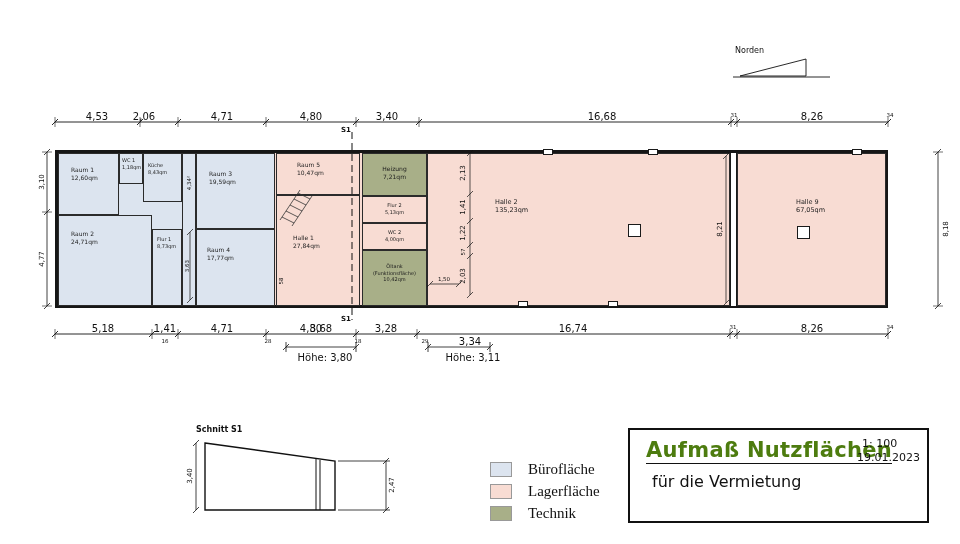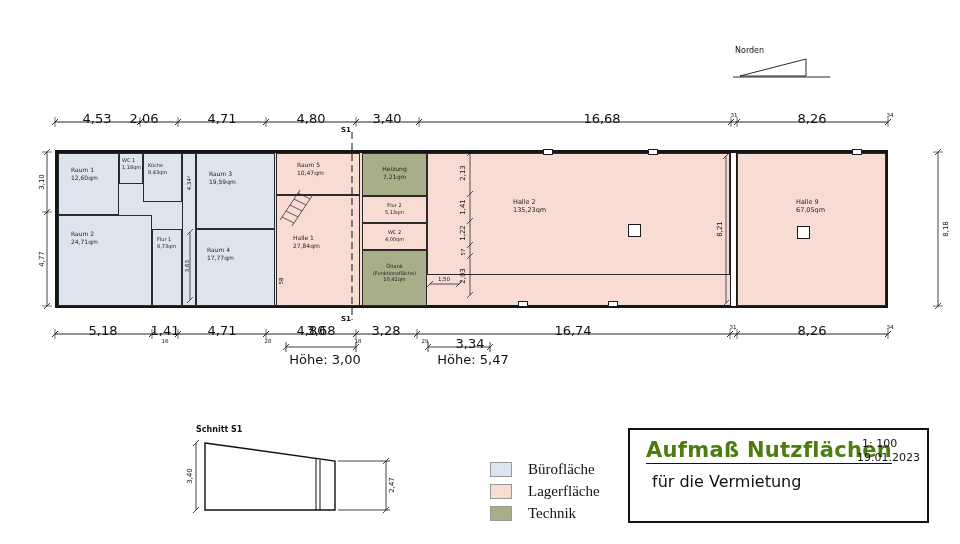--- a/index.html
+++ b/index.html
@@ -10,21 +10,21 @@
   .backdrop-blue{position:absolute;left:58px;top:153px;width:217px;height:152px;background:#dce4ef;}
   .room{position:absolute;border:1px solid #2b2b2b;display:flex;flex-direction:column;}
   .room .rl{display:block;font-size:6px;line-height:1.3;color:#1d1d1d;white-space:nowrap;}
   .room .rl.sm{font-size:5px;}
   .blue{background:#dce4ef;}
   .pink{background:#f8dcd3;}
   .green{background:#a8af88;}
   .wallfill{position:absolute;background:#fff;border-left:1px solid #1a1a1a;border-right:1px solid #1a1a1a;}
   .notch{position:absolute;background:#fff;border:1px solid #1a1a1a;}
   .col-sq{position:absolute;background:#fff;border:1.5px solid #1a1a1a;}
-  .dim{position:absolute;transform:translateX(-50%);font-size:13px;color:#111;white-space:nowrap;}
+  .dim{position:absolute;transform:translateX(-50%);font-size:10px;color:#111;white-space:nowrap;}
   .dim.sm{font-size:5.5px;}
   .vdim{position:absolute;transform:translate(-50%,-50%) rotate(-90deg);font-size:7px;color:#111;white-space:nowrap;}
   .vdim.sm{font-size:5.5px;}
   .lbltext{position:absolute;font-size:8px;color:#111;white-space:nowrap;}
   .legend{position:absolute;left:490px;top:461px;}
   .legend-row{display:flex;align-items:center;margin-bottom:5px;}
   .legend-sw{width:22px;height:15px;border:1px solid #999;margin-right:16px;}
   .legend-label{font-family:"Liberation Serif",serif;font-size:15px;color:#111;}
   .titleblock{position:absolute;left:628px;top:428px;width:301px;height:95px;border:2px solid #111;background:#fff;}
   .tb-title{position:absolute;left:16px;top:8px;font-size:21px;font-weight:700;color:#4d7c0f;letter-spacing:.3px;border-bottom:1.5px solid #111;padding-bottom:1px;white-space:nowrap;}
@@ -91,21 +91,21 @@
   <div class="room pink" style="left:362px;top:223px;width:65px;height:27px;padding:5px 0 0 0;align-items:center;">
     <span class="rl sm">WC 2</span>
     <span class="rl sm">4,00qm</span>
   </div>
   <div class="room green" style="left:362px;top:250px;width:65px;height:56px;padding:12px 0 0 0;align-items:center;">
     <span class="rl sm">Öltank</span>
     <span class="rl sm">(Funktionsfläche)</span>
     <span class="rl sm">10,42qm</span>
   </div>
 
-  <div class="room pink" style="left:427px;top:153px;width:303px;height:122px;padding:44px 0 0 85px;">
+  <div class="room pink" style="left:427px;top:153px;width:303px;height:153px;padding:44px 0 0 67px;">
     <span class="rl" style="font-size:6.5px">Halle 2</span>
     <span class="rl" style="font-size:6.5px">135,23qm</span>
   </div>
   <div class="wallfill" style="left:730px;top:153px;width:7px;height:153px;"></div>
   <div class="room pink" style="left:737px;top:153px;width:149px;height:153px;padding:44px 0 0 58px;">
     <span class="rl" style="font-size:6.5px">Halle 9</span>
     <span class="rl" style="font-size:6.5px">67,05qm</span>
   </div>
 
   <div class="col-sq" style="left:628px;top:224px;width:13px;height:13px;"></div>
@@ -191,22 +191,22 @@
   <span class="dim" style="left:812px;top:323px;">8,26</span>
   <span class="dim sm" style="left:890px;top:324px;">34</span>
 
   <span class="dim sm" style="left:165px;top:338px;">16</span>
   <span class="dim sm" style="left:268px;top:338px;">28</span>
   <span class="dim sm" style="left:358px;top:338px;">18</span>
   <span class="dim sm" style="left:425px;top:338px;">29</span>
 
   <span class="dim" style="left:321px;top:323px;">3,68</span>
   <span class="dim" style="left:470px;top:336px;">3,34</span>
-  <span class="dim" style="left:325px;top:352px;">Höhe: 3,00</span>
-  <span class="dim" style="left:473px;top:352px;">Höhe: 5,47</span>
+  <span class="dim" style="left:325px;top:352px;">Höhe: 3,80</span>
+  <span class="dim" style="left:473px;top:352px;">Höhe: 3,11</span>
 
   <span class="vdim" style="left:42px;top:182px;">3,10</span>
   <span class="vdim" style="left:42px;top:259px;">4,77</span>
   <span class="vdim" style="left:946px;top:229px;">8,18</span>
 
   <span class="vdim" style="left:463px;top:173px;">2,13</span>
   <span class="vdim" style="left:463px;top:207px;">1,41</span>
   <span class="vdim" style="left:463px;top:233px;">1,22</span>
   <span class="vdim sm" style="left:463px;top:252px;">57</span>
   <span class="vdim" style="left:463px;top:276px;">2,03</span>

